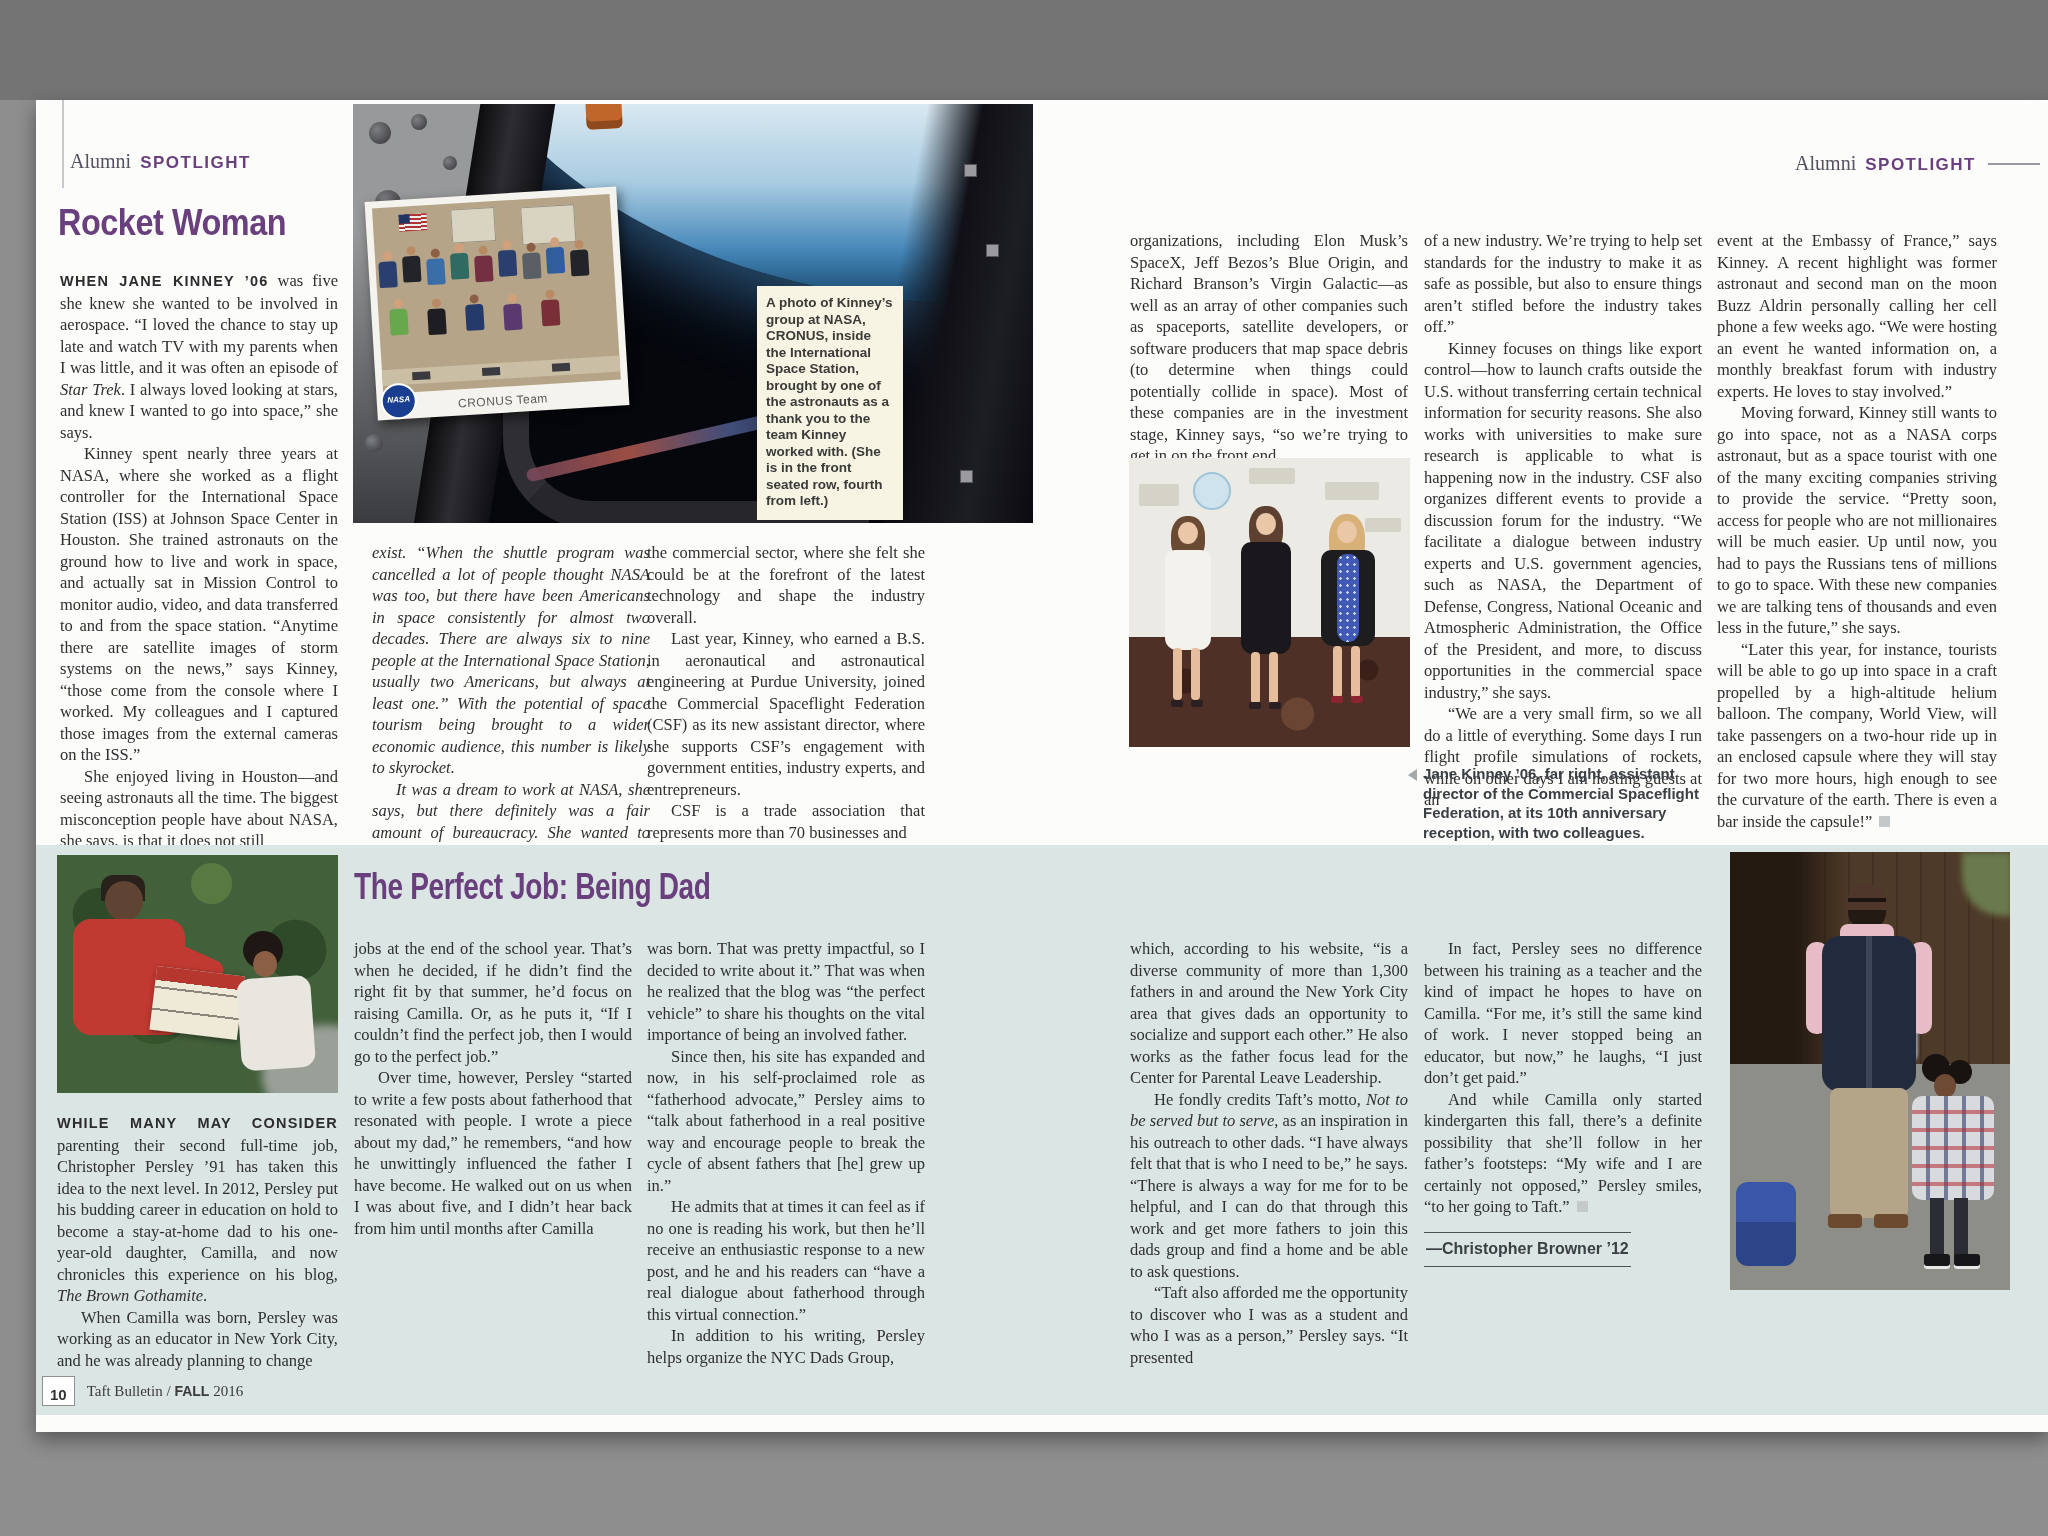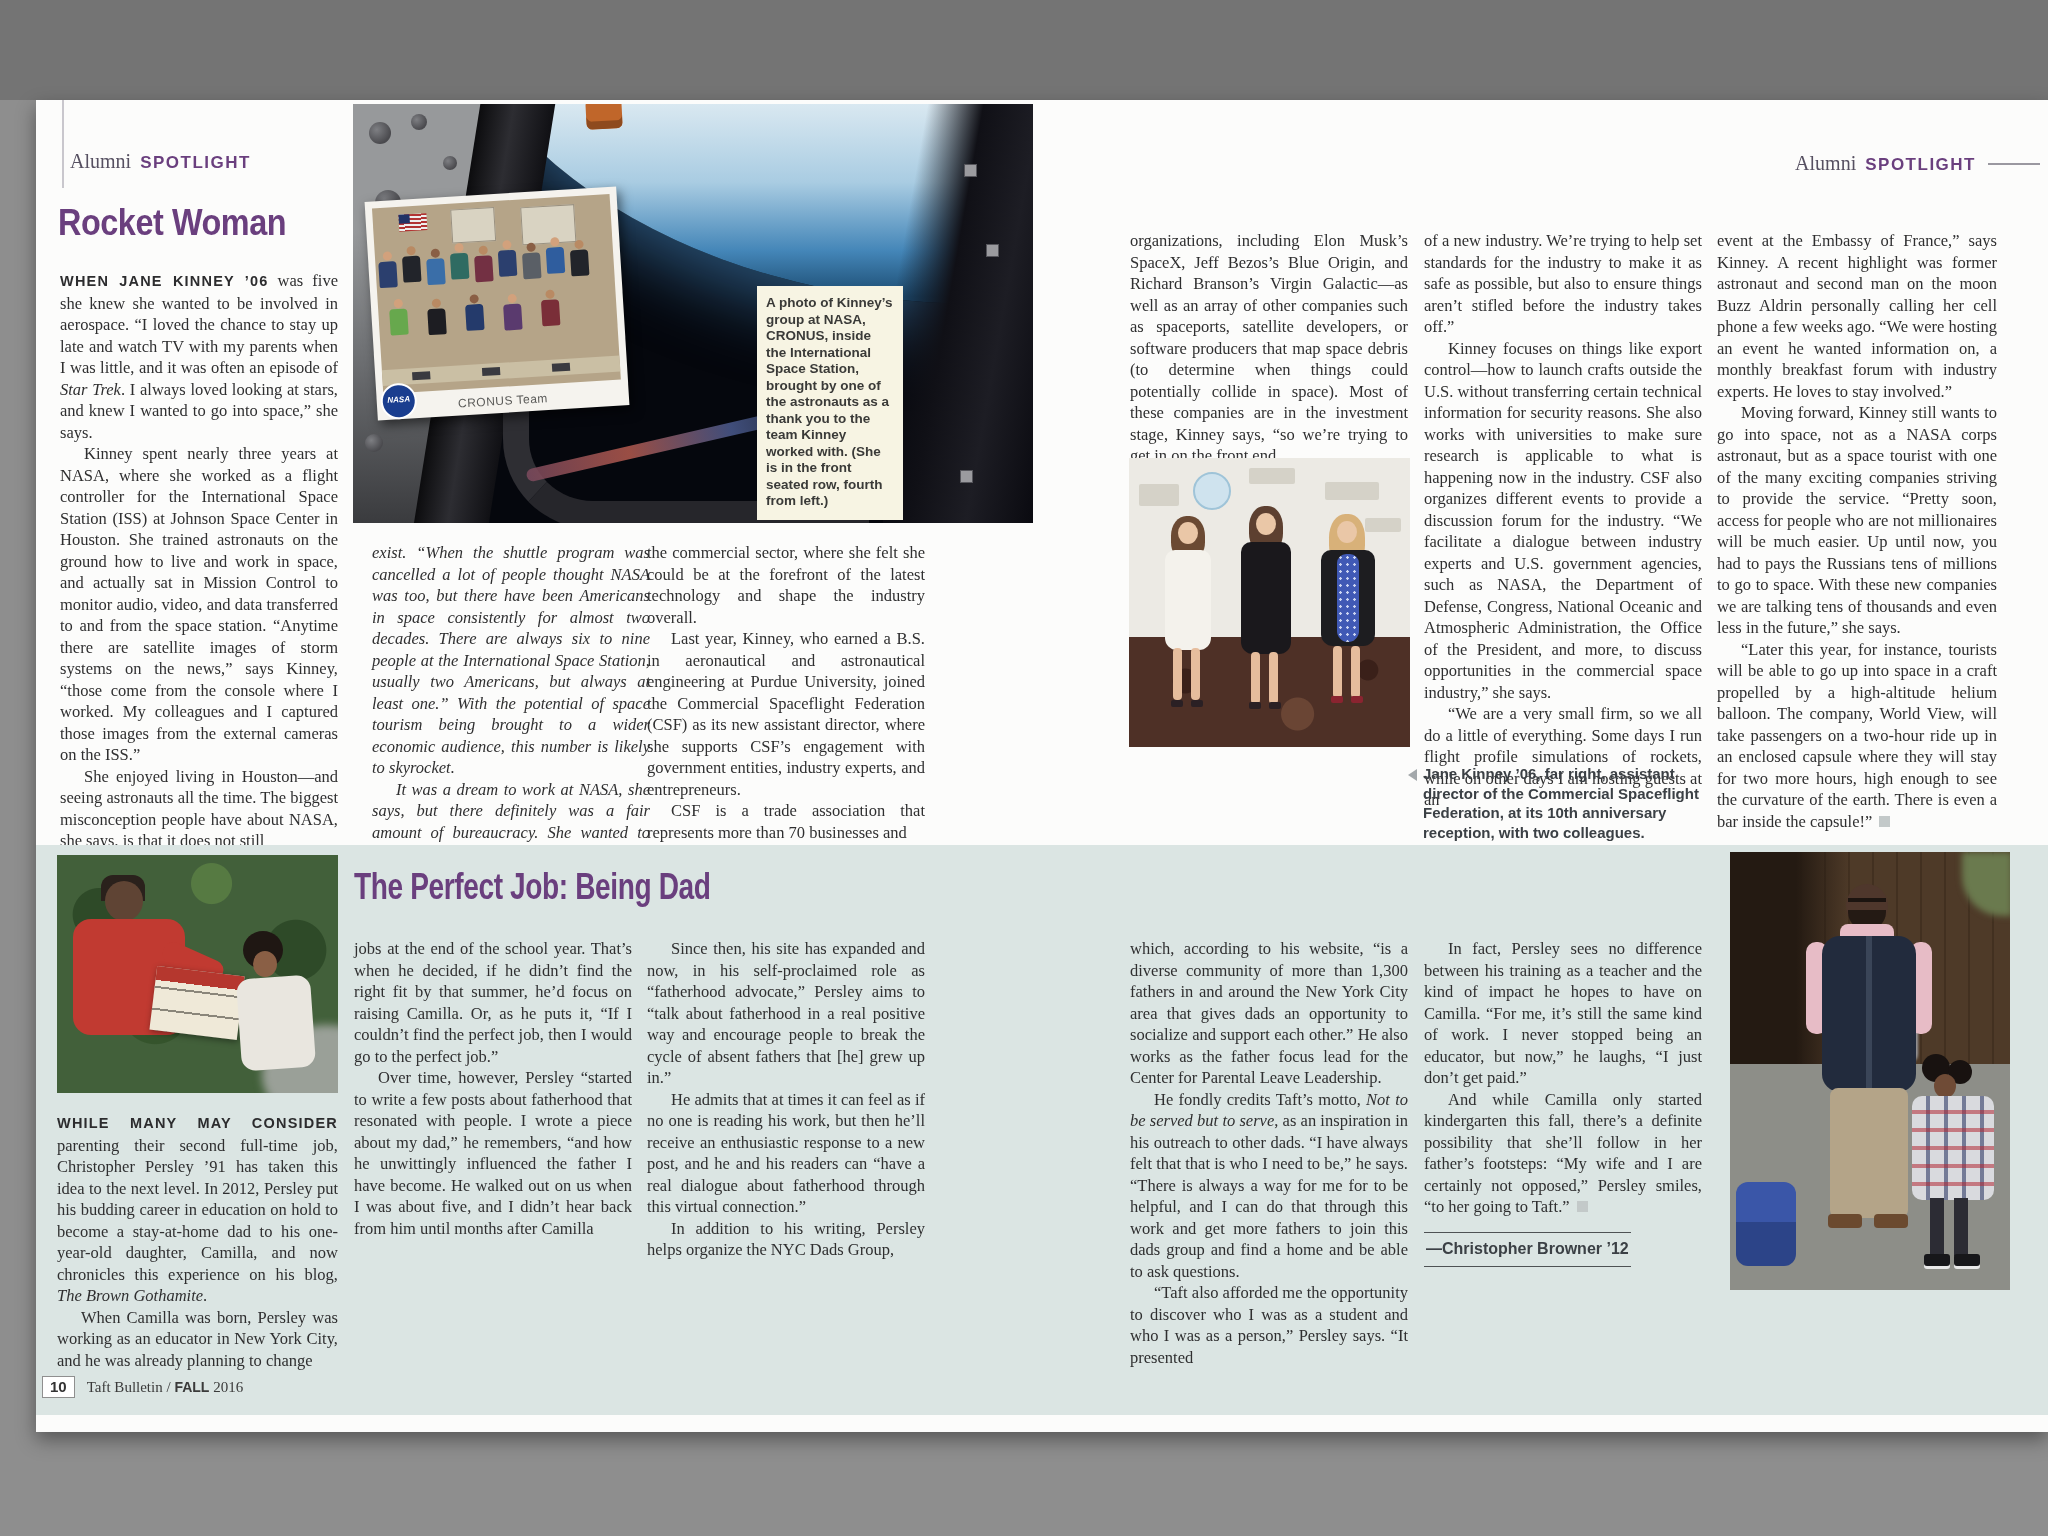--- a/index.html
+++ b/index.html
@@ -36,21 +36,21 @@
   .tri-up{width:0;height:0;border-left:6px solid transparent;border-right:6px solid transparent;
           border-bottom:9px solid #a3a8ab;margin:4px 6px 0 0;flex:none;}
   
   .panel{position:absolute;left:0;top:745px;width:2012px;height:570px;background:#dbe5e3;}
   .byline-wrap{margin-top:14px;text-align:left;}
   .byline{display:inline-block;border-top:1px solid #4e5254;border-bottom:1px solid #4e5254;
           padding:7px 2px 8px;font-family:"Liberation Sans",sans-serif;font-weight:bold;
           font-size:16px;color:#3b4045;}
   
   .footer{position:absolute;left:6px;top:1276px;display:flex;align-items:center;}
-  .pgnum{border:1px solid #8f8f8f;padding:1px 7px 2px;font-family:"Liberation Sans",sans-serif;
+  .pgnum{border:1px solid #8f8f8f;padding:9px 7px 2px;font-family:"Liberation Sans",sans-serif;
          font-weight:bold;font-size:15px;color:#333;background:#fff;}
   .foot-text{font-size:15px;color:#3a3a3a;margin-left:12px;}
   .foot-bold{font-family:"Liberation Sans",sans-serif;font-weight:bold;font-size:14px;}
   
   .photo{position:absolute;overflow:hidden;}
   #photo-cupola{left:317px;top:4px;width:680px;height:419px;background:#141419;}
   .glass{position:absolute;left:118px;top:0;right:0;bottom:0;background:#05070d;overflow:hidden;}
   .earth{position:absolute;left:-40px;top:-560px;width:1100px;height:760px;border-radius:50%;
          background:linear-gradient(#ffffff 0 55%,#eaf2f6 70%,#a9cce2 84%,#4486b8 93%,#1c4c72 99%);
          box-shadow:0 26px 70px rgba(70,140,200,.55);}
@@ -325,20 +325,21 @@
   <div class="col" style="left:21px;top:1012px;width:281px;">
     <p class="bp first"><span class="lead">WHILE MANY MAY CONSIDER</span><span> parenting their second full-time job, Christopher Persley ’91 has taken this idea to the next level. In 2012, Persley put his budding career in education on hold to become a stay-at-home dad to his one-year-old daughter, Camilla, and now chronicles this experience on his blog, </span><span class="it">The Brown Gothamite</span><span>.</span></p>
     <p class="bp">When Camilla was born, Persley was working as an educator in New York City, and he was already planning to change</p>
   </div>
 
   <div class="col" style="left:318px;top:838px;">
     <p class="bp cont">jobs at the end of the school year. That’s when he decided, if he didn’t find the right fit by that summer, he’d focus on raising Camilla. Or, as he puts it, “If I couldn’t find the perfect job, then I would go to the perfect job.”</p>
     <p class="bp">Over time, however, Persley “started to write a few posts about fatherhood that resonated with people. I wrote a piece about my dad,” he remembers, “and how he unwittingly influenced the father I have become. He walked out on us when I was about five, and I didn’t hear back from him until months after Camilla</p>
   </div>
   <div class="col" style="left:611px;top:838px;">
+    <p class="bp cont">was born. That was pretty impactful, so I decided to write about it.” That was when he realized that the blog was “the perfect vehicle” to share his thoughts on the vital importance of being an involved father.</p>
     <p class="bp">Since then, his site has expanded and now, in his self-proclaimed role as “fatherhood advocate,” Persley aims to “talk about fatherhood in a real positive way and encourage people to break the cycle of absent fathers that [he] grew up in.”</p>
     <p class="bp">He admits that at times it can feel as if no one is reading his work, but then he’ll receive an enthusiastic response to a new post, and he and his readers can “have a real dialogue about fatherhood through this virtual connection.”</p>
     <p class="bp">In addition to his writing, Persley helps organize the NYC Dads Group,</p>
   </div>
   <div class="col" style="left:1094px;top:838px;">
     <p class="bp cont">which, according to his website, “is a diverse community of more than 1,300 fathers in and around the New York City area that gives dads an opportunity to socialize and support each other.” He also works as the father focus lead for the Center for Parental Leave Leadership.</p>
     <p class="bp"><span>He fondly credits Taft’s motto, </span><span class="it">Not to be served but to serve</span><span>, as an inspiration in his outreach to other dads. “I have always felt that that is who I need to be,” he says. “There is always a way for me for to be helpful, and I can do that through this work and get more fathers to join this dads group and find a home and be able to ask questions.</span></p>
     <p class="bp">“Taft also afforded me the opportunity to discover who I was as a student and who I was as a person,” Persley says. “It presented</p>
   </div>
   <div class="col" style="left:1388px;top:838px;">

